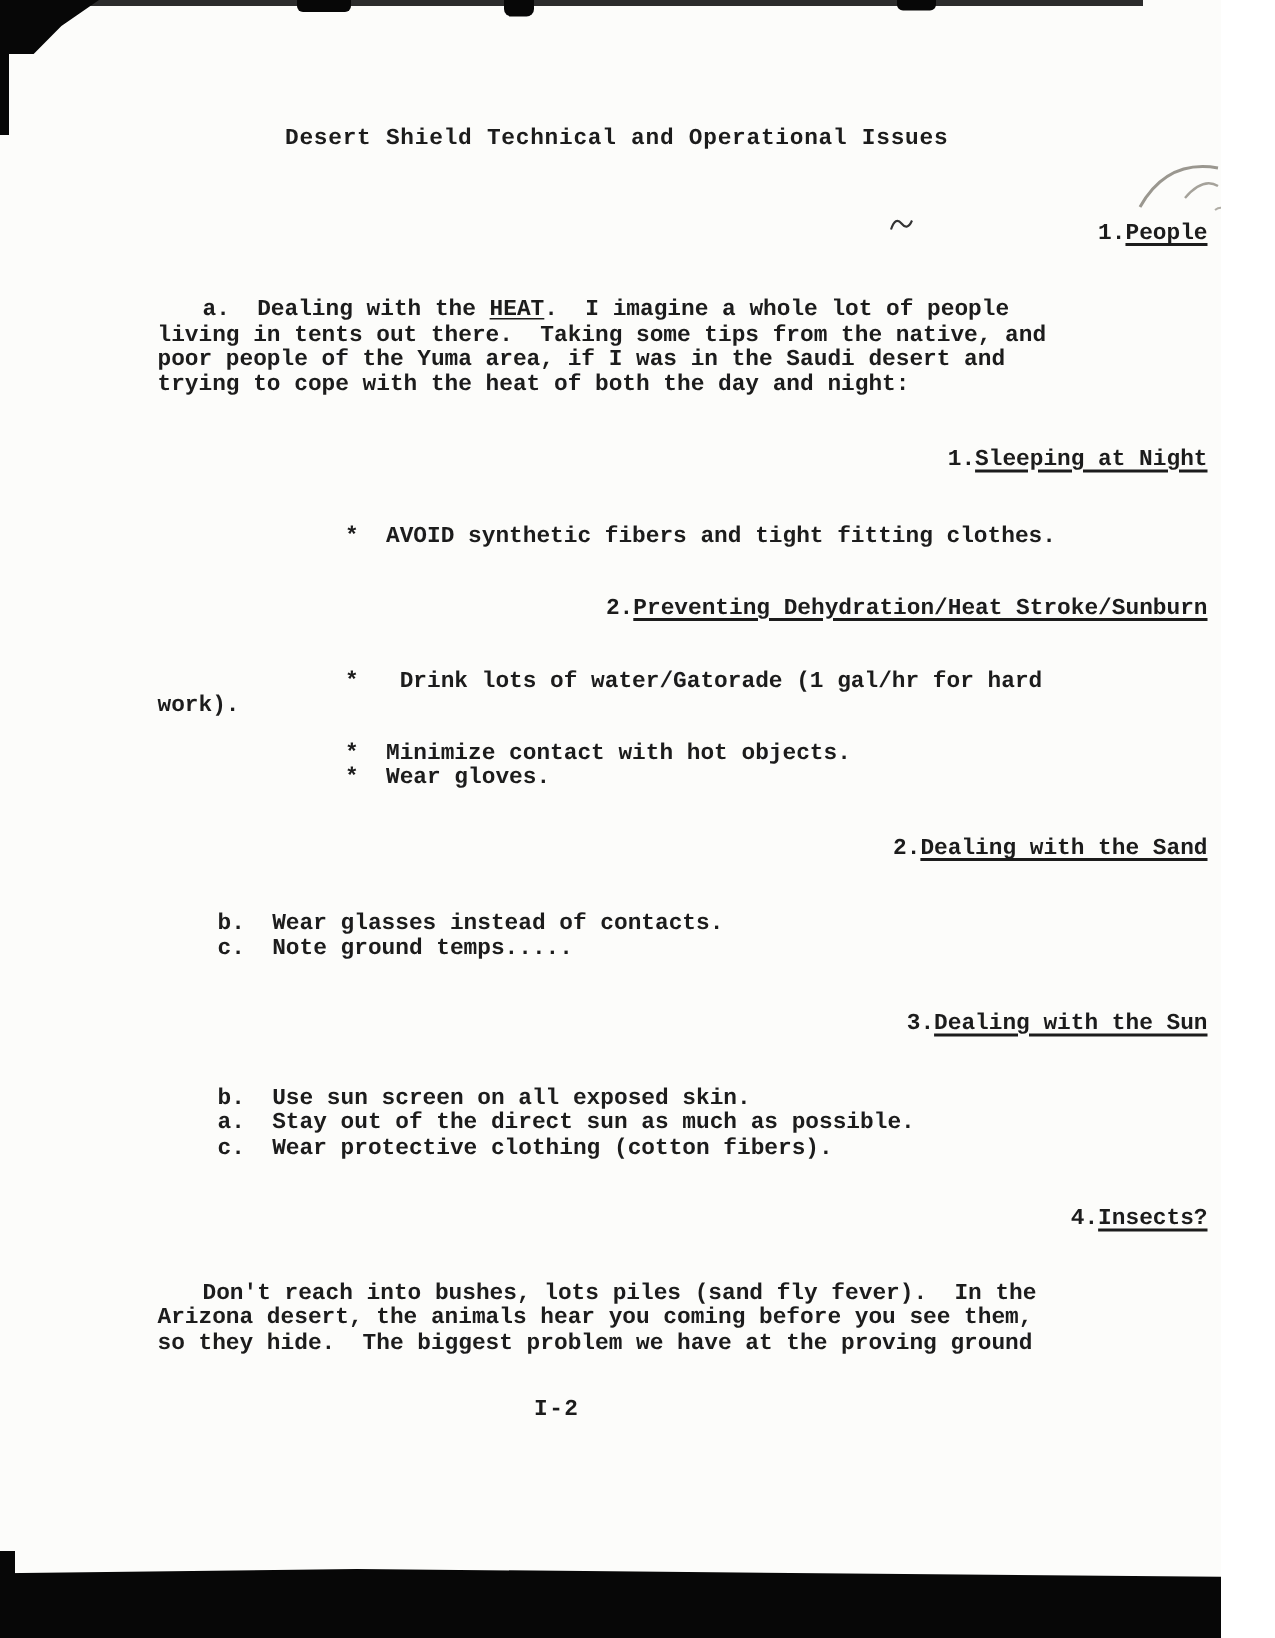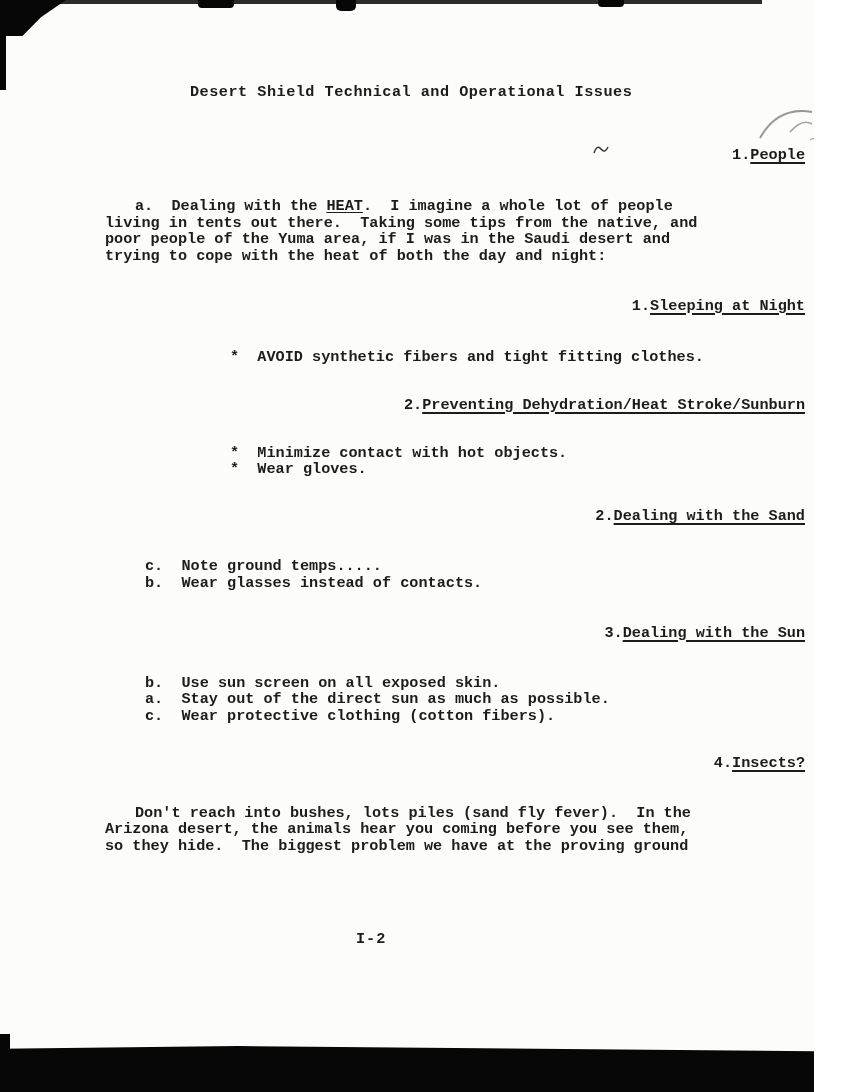--- a/index.html
+++ b/index.html
@@ -123,32 +123,34 @@
     <div class="heading sub-heading sub-heading-1">
       <span class="num">1.</span><span class="htext">Sleeping at Night</span>
     </div>
     <div class="bullets">
       <div class="bullet">*  AVOID synthetic fibers and tight fitting clothes.</div>
     </div>
 
     <div class="heading sub-heading sub-heading-2">
       <span class="num">2.</span><span class="htext">Preventing Dehydration/Heat Stroke/Sunburn</span>
     </div>
+    <div class="bullet-wrap">*   Drink lots of water/Gatorade (1 gal/hr for hard
+work).</div>
 
     <div class="bullets bullets-2">
       <div class="bullet">*  Minimize contact with hot objects.</div>
       <div class="bullet">*  Wear gloves.</div>
     </div>
 
     <div class="heading sec-heading-2">
       <span class="num">2.</span><span class="htext">Dealing with the Sand</span>
     </div>
     <div class="items">
+      <div class="item">b.  Wear glasses instead of contacts.</div>
       <div class="item">c.  Note ground temps.....</div>
-      <div class="item">b.  Wear glasses instead of contacts.</div>
     </div>
 
     <div class="heading sec-heading-3">
       <span class="num">3.</span><span class="htext">Dealing with the Sun</span>
     </div>
     <div class="items">
       <div class="item">b.  Use sun screen on all exposed skin.</div>
       <div class="item">a.  Stay out of the direct sun as much as possible.</div>
       <div class="item">c.  Wear protective clothing (cotton fibers).</div>
     </div>

